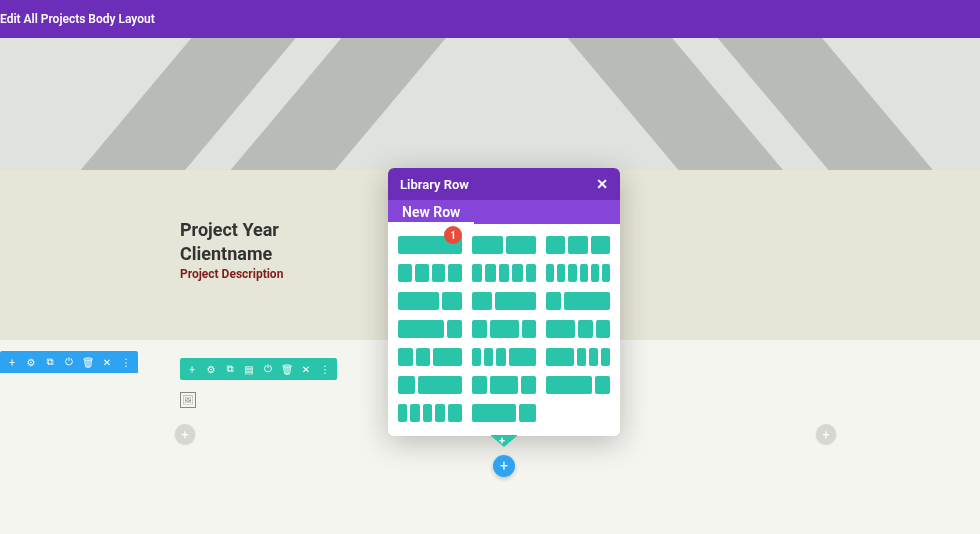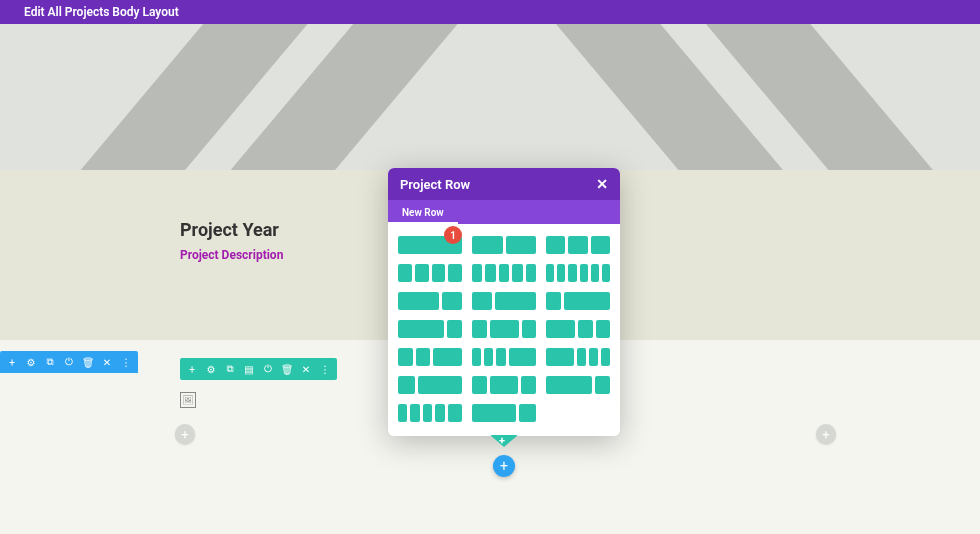--- a/index.html
+++ b/index.html
@@ -7,24 +7,24 @@
     font-family: -apple-system, BlinkMacSystemFont, "Segoe UI", Roboto, sans-serif;
     width: 980px;
     height: 534px;
     overflow: hidden;
     position: relative;
     background: #f5f5f0;
   }
   .topbar {
     background: #6c2eb9;
     color: #fff;
-    height: 24px;
-    display: flex;
-    align-items: center;
-    padding: 0 24px;
+    height: 38px;
+    display: flex;
+    align-items: center;
+    padding: 0 0;
     font-size: 12px;
     font-weight: 600;
     position: relative;
     z-index: 5;
   }
   
   .hero {
     position: absolute;
     top: 0; left: 0;
     width: 980px;
@@ -60,22 +60,21 @@
     z-index: 3;
     color: #333;
     font-weight: bold;
   }
   .project-text .line {
     font-size: 18px;
     line-height: 1.35;
   }
   .project-text .desc {
     font-size: 12px;
-    margin-top: 6px;
-    color: #a21caf;
+    color: #7f1d1d;
   }
   
   .toolbar-blue {
     position: absolute;
     left: 0;
     top: 351px;
     background: #2ea3f2;
     height: 22px;
     display: flex;
     align-items: center;
@@ -164,21 +163,21 @@
     justify-content: space-between;
     padding: 0 12px;
     font-size: 13px;
     font-weight: 600;
     border-radius: 6px 6px 0 0;
   }
   .modal-tabs {
     background: #8545d8;
     height: 24px;
     display: flex;
-    font-size: 10px;
+    font-size: 14px;
   }
   .modal-tab {
     padding: 0 14px;
     display: flex;
     align-items: center;
     color: #fff;
     cursor: pointer;
     position: relative;
   }
   .modal-tab.active {
@@ -274,20 +273,21 @@
 
 <div class="topbar">
   <span>Edit All Projects Body Layout</span>
 </div>
 
 <div class="content-band"></div>
 <div class="lower-strip"></div>
 
 <div class="project-text">
   <div class="line">Project Year</div>
+  <div class="line">Clientname</div>
   <div class="desc">Project Description</div>
 </div>
 
 <div class="toolbar-blue">
   <span class="tb-icon">+</span>
   <span class="tb-icon">⚙</span>
   <span class="tb-icon">⧉</span>
   <span class="tb-icon">⏻</span>
   <span class="tb-icon">🗑</span>
   <span class="tb-icon">✕</span>
@@ -306,21 +306,21 @@
 </div>
 
 <div class="broken-img">🖼</div>
 
 <div class="add-circle ac1">+</div>
 <div class="add-circle ac2">+</div>
 
 <div class="modal-wrap">
   <div class="modal">
     <div class="modal-head">
-      <span>Project Row</span>
+      <span>Library Row</span>
       <span class="close-x">✕</span>
     </div>
     <div class="modal-tabs">
       <div class="modal-tab active">New Row</div>
     </div>
     <div class="modal-body">
       <div class="badge">1</div>
 
       <div class="layout-opt">
           <div class="col col1"></div>

